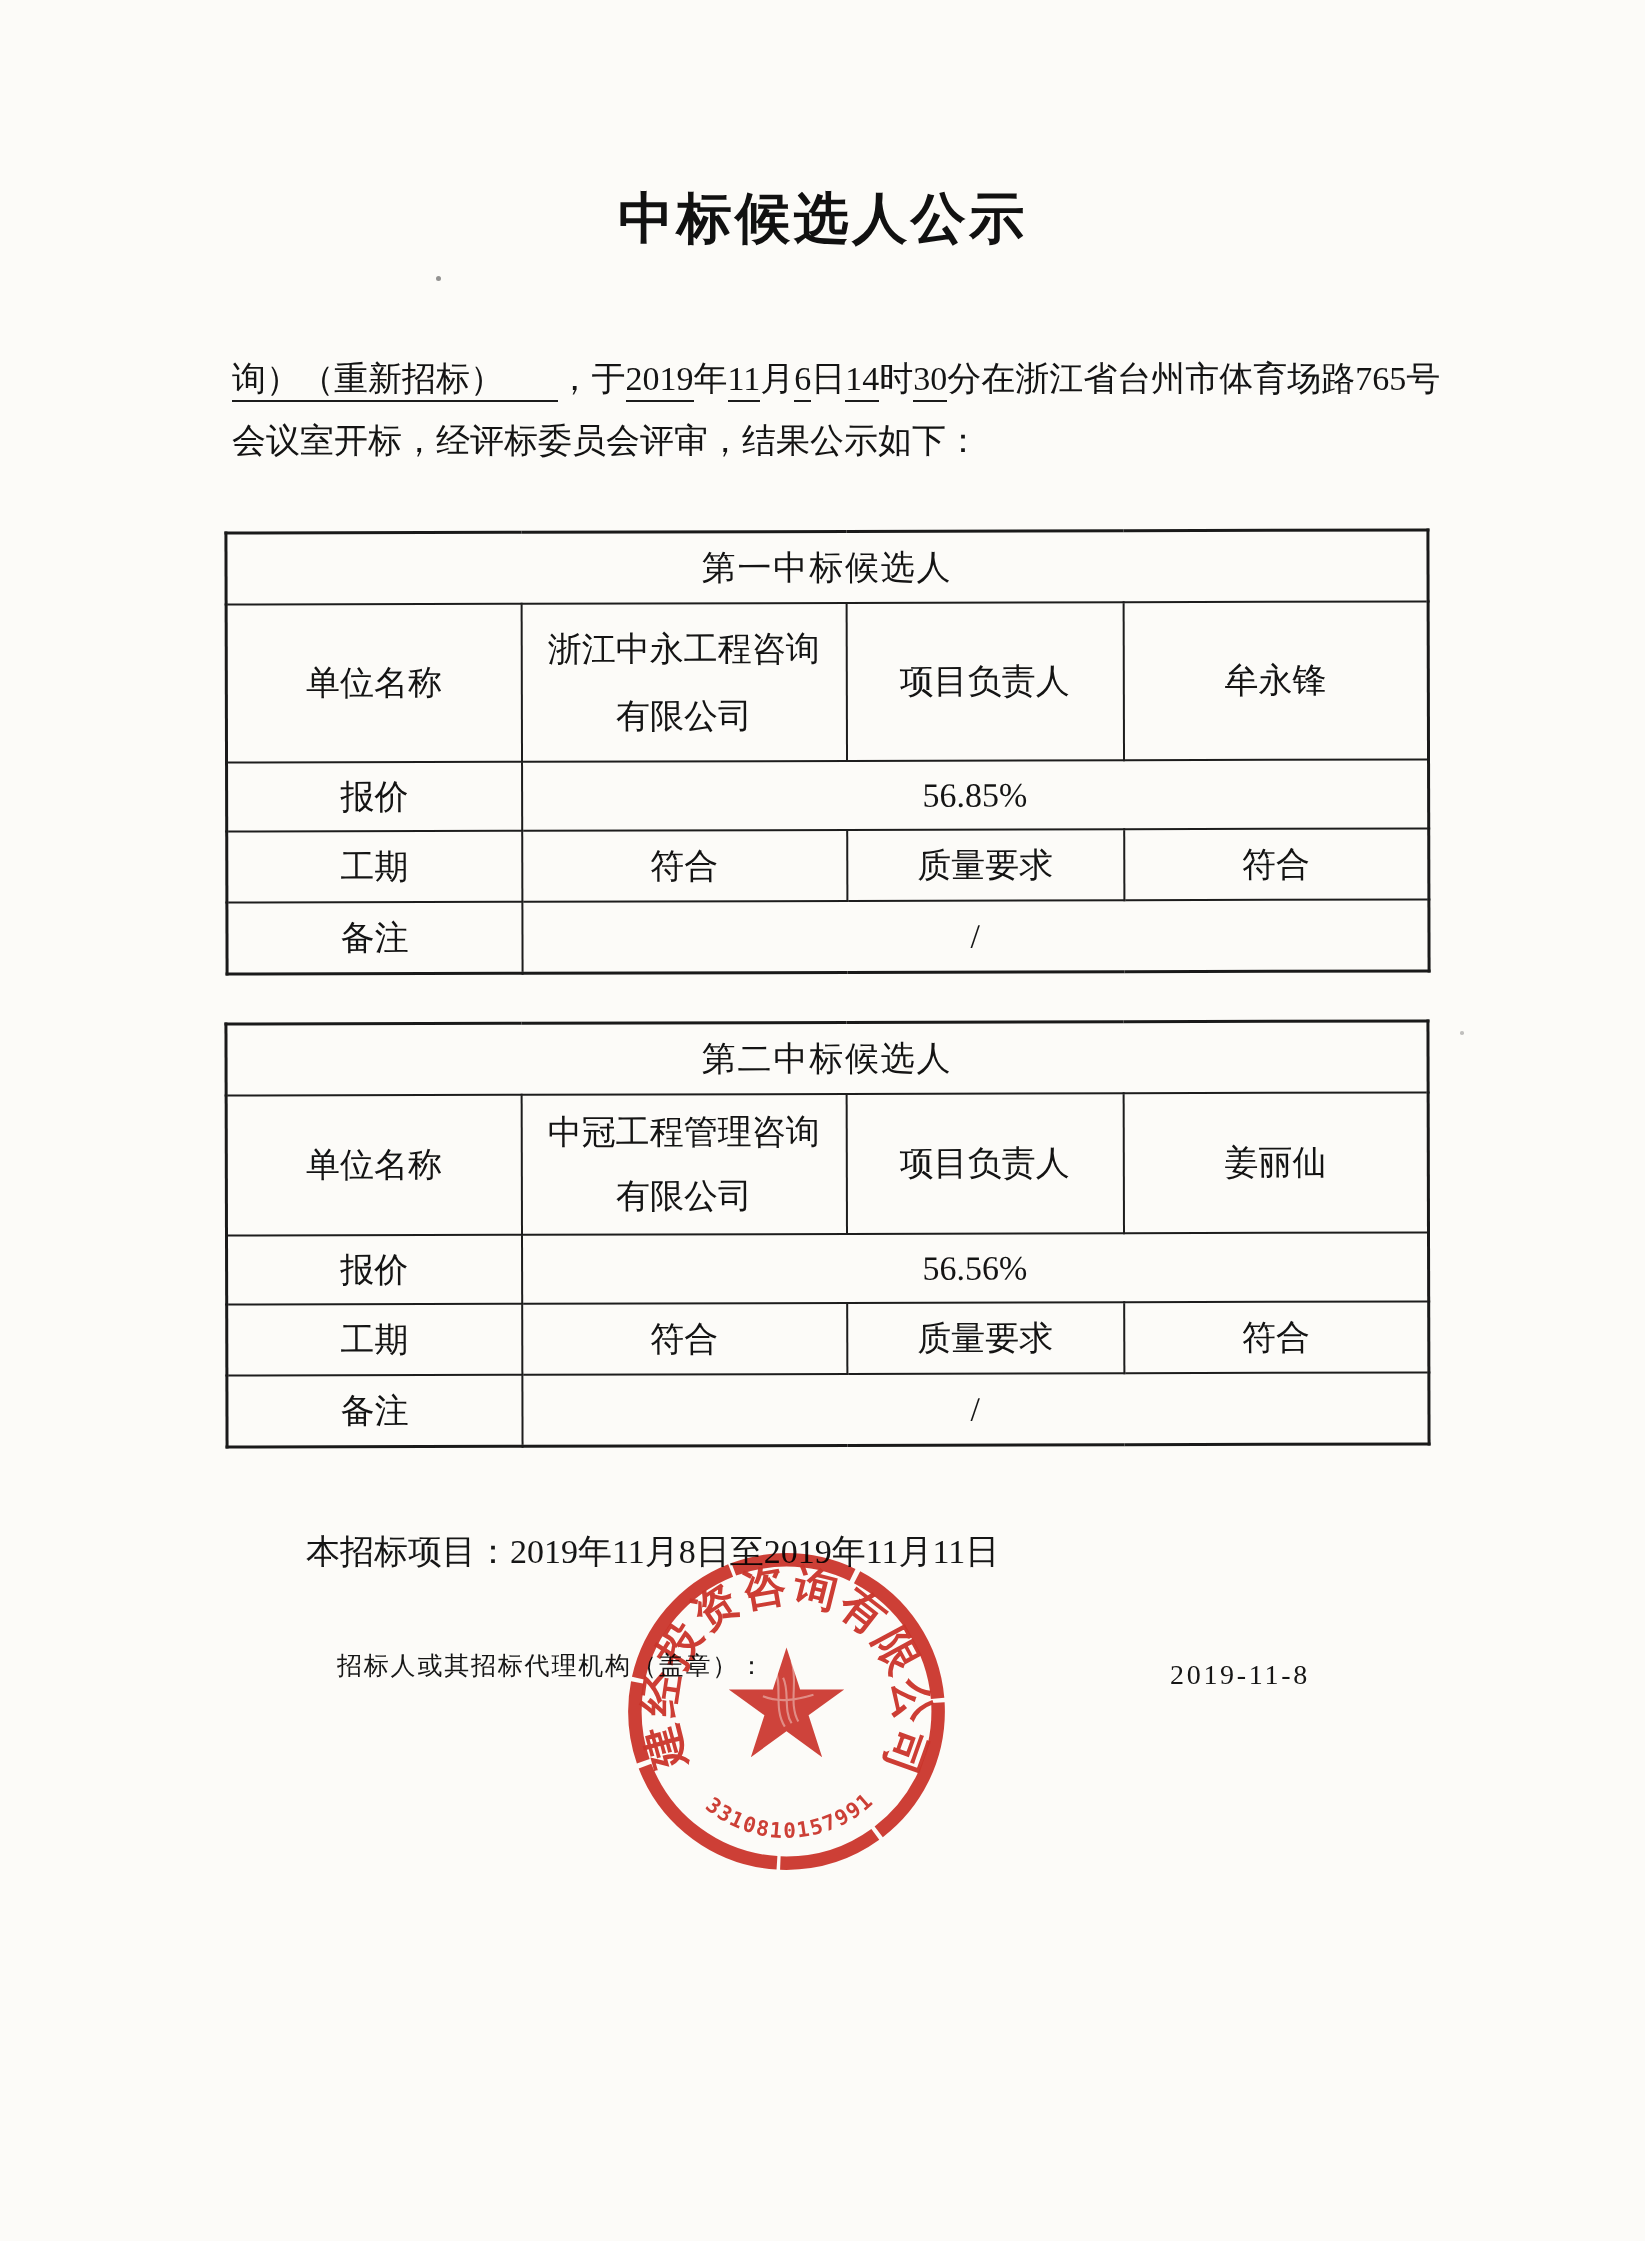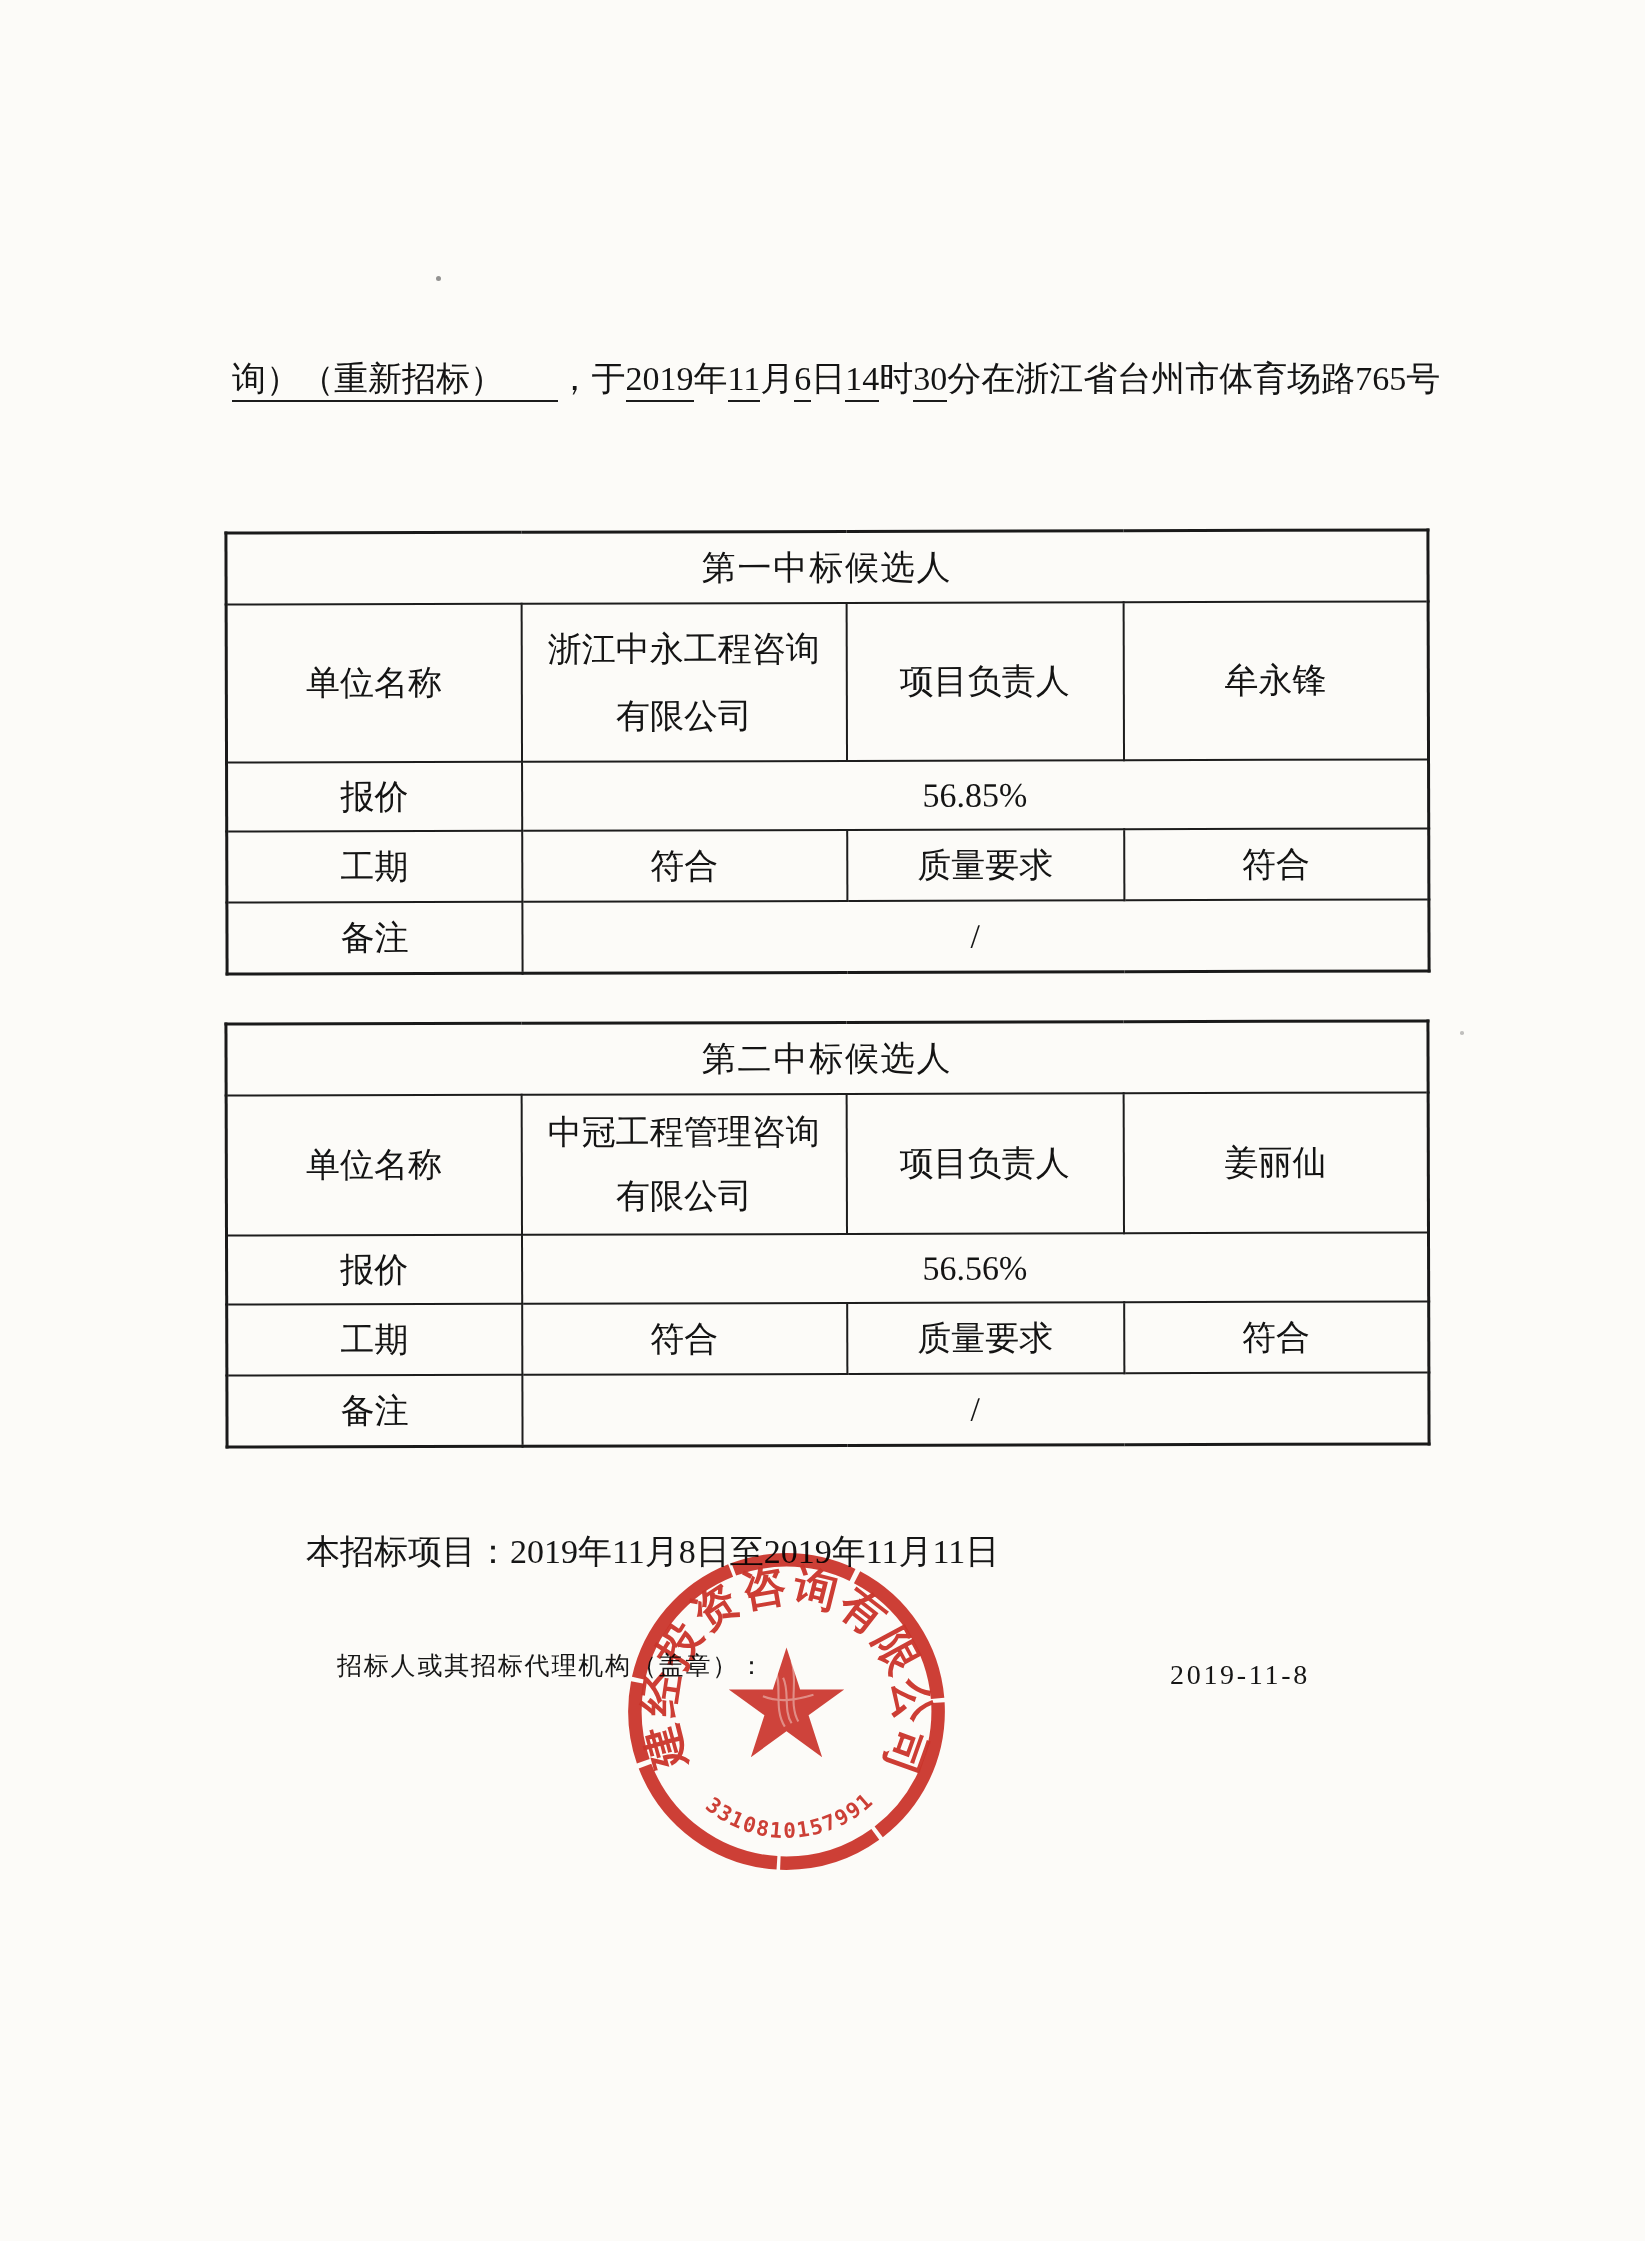--- a/index.html
+++ b/index.html
@@ -79,23 +79,25 @@
   }
   .speck { position:absolute; border-radius:50%; }
   .s1 { left:436px; top:276px; width:5.3px; height:5.3px; background:rgba(60,60,60,.55); }
   .s3 { left:1460px; top:1031px; width:3.5px; height:3.5px; background:rgba(80,80,80,.35); }
 </style>
 </head>
 <body>
 
 <div class="page">
 
+  <div class="title">中标候选人公示</div>
 
   <div class="intro">
     <div class="line"><span class="u pad-r">询）（重新招标）　</span><span>，于</span><span class="u">2019</span><span>年</span><span class="u">11</span><span>月</span><span class="u">6</span><span>日</span><span class="u">14</span><span>时</span><span class="u">30</span><span>分在浙江省台州市体育场路765号</span></div>
+    <div class="line">会议室开标，经评标委员会评审，结果公示如下：</div>
   </div>
 
   <table class="cand t1">
     <colgroup>
         <col style="width:295px">
         <col style="width:325px">
         <col style="width:277px">
         <col style="width:305px">
       </colgroup>
     <tbody>

